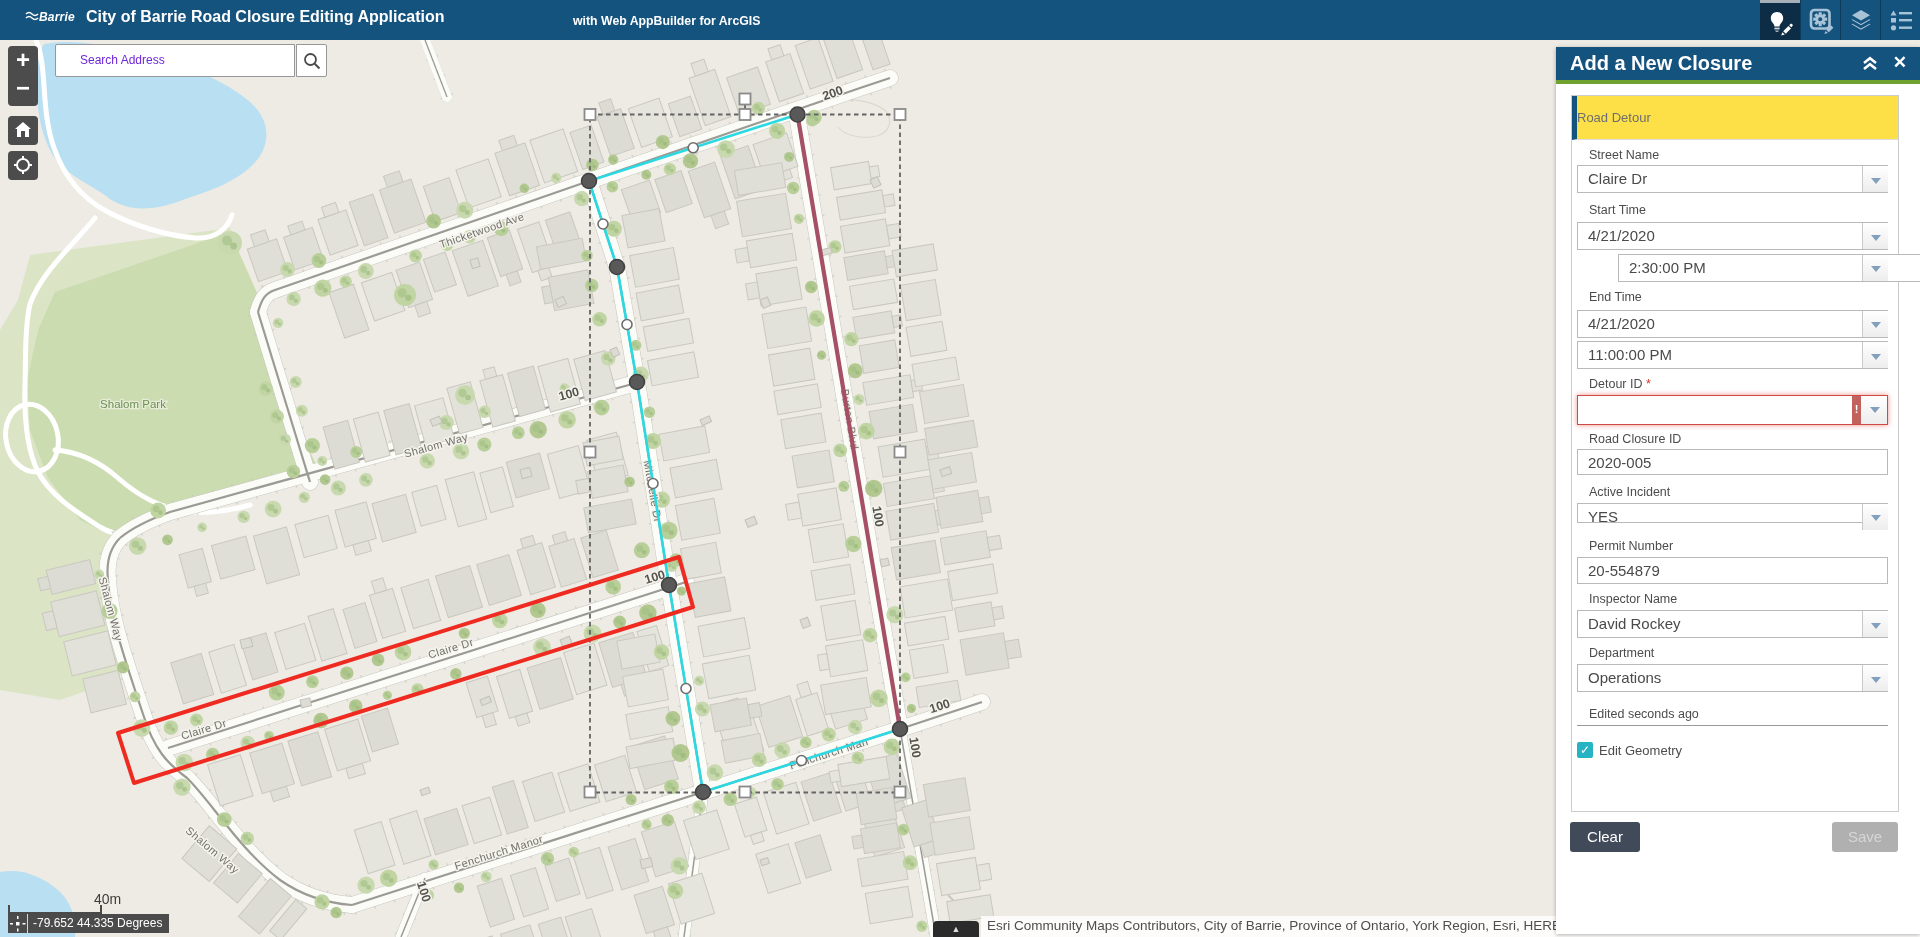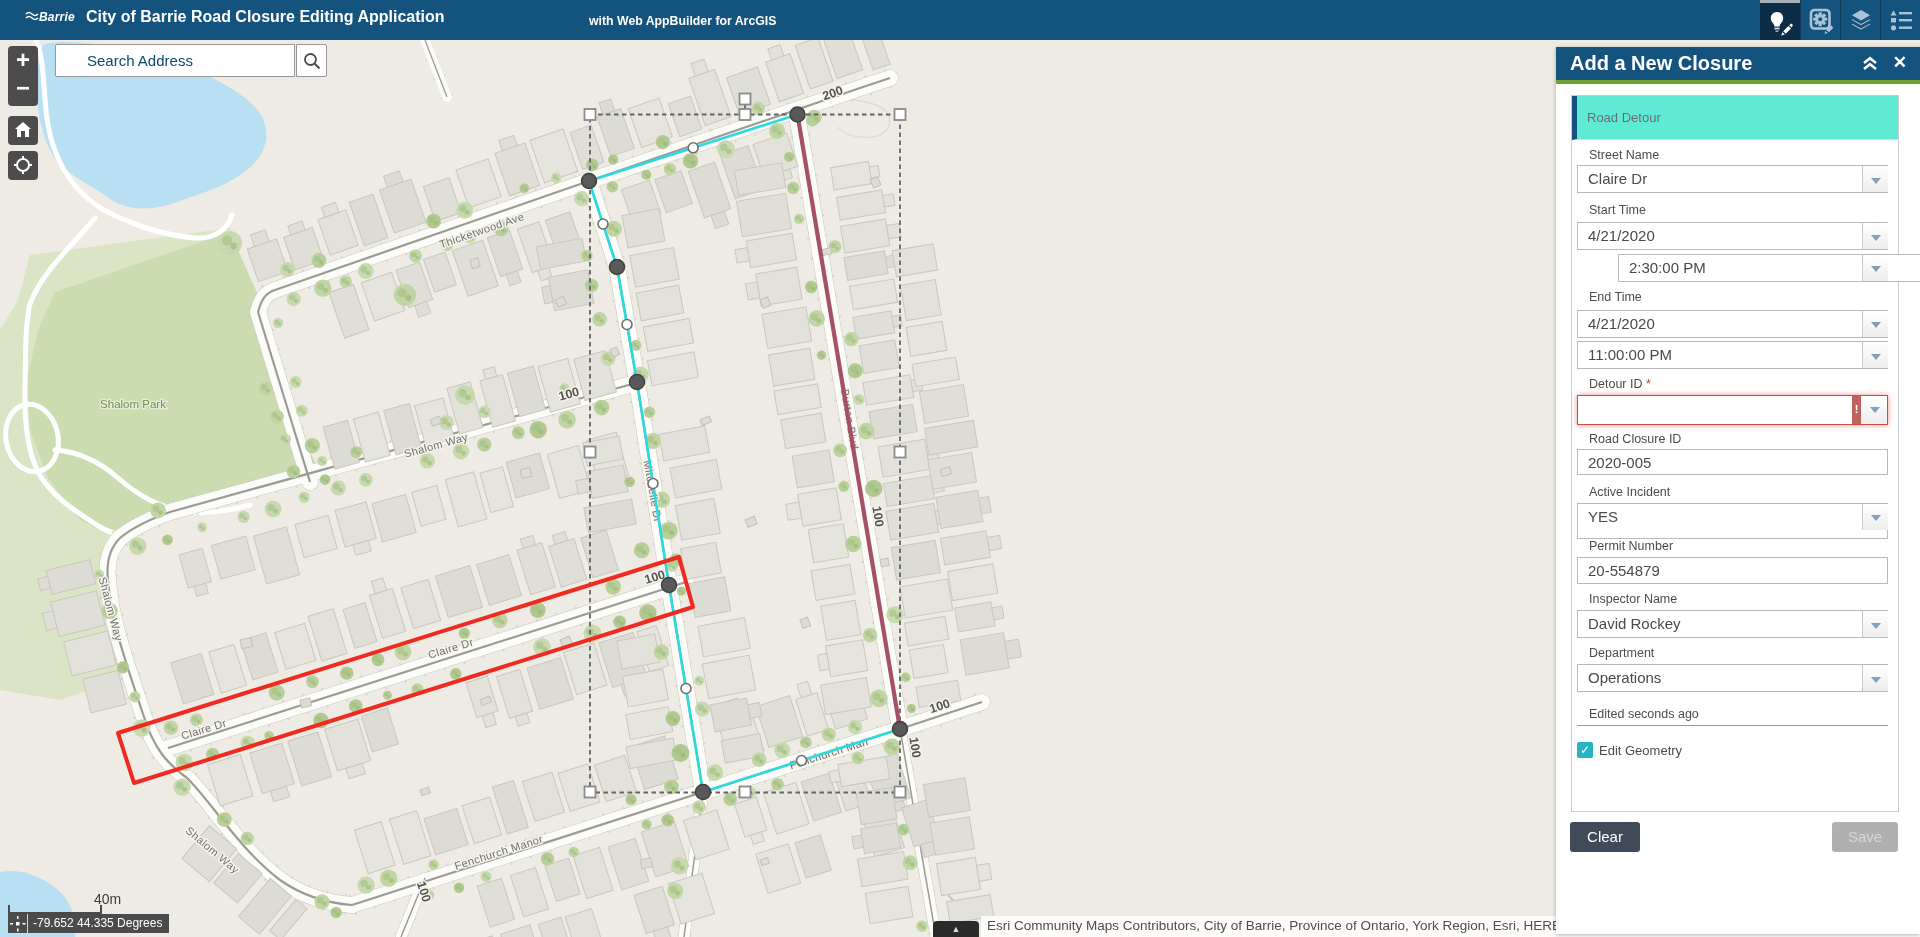--- a/index.html
+++ b/index.html
@@ -2,50 +2,50 @@
 <html><head>
 <meta charset="utf-8">
 <style>
 * { margin:0; padding:0; box-sizing:border-box; }
 body { font-family:"Liberation Sans", sans-serif; width:1920px; height:937px; overflow:hidden; position:relative; background:#edebe3; }
 #map { position:absolute; left:0; top:0; }
 
 #hdr { position:absolute; left:0; top:0; width:1920px; height:40px; background:#15537f; z-index:30; }
 #logo { position:absolute; left:25px; top:10px; color:#fff; font-size:12px; font-weight:bold; font-style:italic; letter-spacing:0.2px;}
 #title { position:absolute; left:86px; top:8px; color:#fff; font-size:16px; font-weight:bold; }
-#subtitle { position:absolute; left:573px; top:14px; color:#fff; font-size:12.3px; font-weight:bold;margin-left:16px; }
+#subtitle { position:absolute; left:573px; top:14px; color:#fff; font-size:12.3px; font-weight:bold; }
 .hbtn { position:absolute; top:0; width:40px; height:40px; z-index:31; }
 .hbtn svg { position:absolute; left:8px; top:8px; }
 #hb1 { left:1760px; background:#0d2c45; border-top:3px solid #a5b0b8;}
 #hb2 { left:1800px; } #hb3 { left:1840px; } #hb4 { left:1880px; }
 #hb2,#hb3,#hb4 { border-left:1px solid rgba(10,40,62,0.55); }
 
 #zoomctl { position:absolute; left:8px; top:46px; width:30px; height:60px; background:#4c4c4c; border-radius:4px; z-index:20; color:#fff; text-align:center;}
 #zoomctl .zi { height:30px; line-height:28px; font-size:24px; font-weight:bold;}
 #homebtn { position:absolute; left:8px; top:116px; width:30px; height:29px; background:#4c4c4c; border-radius:4px; z-index:20;}
 #locbtn { position:absolute; left:8px; top:151px; width:30px; height:29px; background:#4c4c4c; border-radius:4px; z-index:20;}
 #search { position:absolute; left:55px; top:44px; width:272px; height:33px; z-index:20;}
-#searchbox { position:absolute; left:0; top:0; width:240px; height:33px; background:#fff; border:1px solid #979797; border-radius:2px 0 0 2px; color:#0c4a6e; font-size:15px; line-height:31px; padding-left:31px;}
+#searchbox { position:absolute; left:0; top:0; width:240px; height:33px; background:#fff; border:1px solid #979797; border-radius:2px 0 0 2px; color:#6d28d9; font-size:12px; line-height:31px; padding-left:24px;}
 #searchbtn { position:absolute; left:241px; top:0; width:31px; height:33px; background:#fff; border:1px solid #979797; border-radius:0 2px 2px 0;}
 
 #scalebar { position:absolute; left:8px; top:901px; z-index:20;}
 #scaletxt { position:absolute; left:86px; top:-10px; font-size:14px; color:#3c3c3c; }
 #coords { position:absolute; left:8px; top:914px; height:19px; z-index:21; display:flex;text-align:center;}
 #coordicon { width:19px; height:19px; background:#4b4b4b; margin-right:1px; position:relative;}
 #coordtxt { background:#4b4b4b; color:#fff; font-size:12px; line-height:19px; padding:0 7px 0 5px; }
 #attrib { position:absolute; left:981px; top:916px; width:939px; height:21px; background:rgba(255,255,255,0.85); z-index:19; font-size:13.5px; color:#4e4e4e; line-height:20px; padding-left:6px; white-space:nowrap; overflow:hidden;}
 #expander { position:absolute; left:933px; top:921px; width:46px; height:16px; background:#2b2b2b; border-radius:4px 4px 0 0; z-index:20; text-align:center; color:#ddd; font-size:9px; line-height:16px;}
 
 #panel { position:absolute; left:1556px; top:47px; width:364px; height:887px; background:#fff; z-index:25; box-shadow:0 1px 4px rgba(0,0,0,0.3);}
 #ptitle { height:33px; background:#15537f; color:#fff; font-size:20px; font-weight:bold; line-height:33px; padding-left:14px; }
 #pgreen { height:4px; background:#6fa22e; }
 #pchev { position:absolute; right:42px; top:9px; }
 #pclose { position:absolute; right:13px; top:5px; color:#fff; font-size:17px; font-weight:bold;}
 #formbox { position:absolute; left:15px; top:47.5px; width:328px; height:717px; border:1px solid #ccc; }
-#tabstrip { height:44px; background:#5eead4; border-bottom:1px solid #ddd; border-left:5px solid #15537f; color:#6e6e6e; font-size:13px; line-height:44px; padding-left:10px;}
+#tabstrip { height:44px; background:#fde047; border-bottom:1px solid #ddd; border-left:5px solid #15537f; color:#6e6e6e; font-size:13px; line-height:44px; padding-left:0;}
 .flabel { position:absolute; left:21px; font-size:12.5px; color:#4c4c4c; z-index:26;margin-left:12px;}
 .finput { position:absolute; left:21px; width:311px; height:28px; border:1px solid #b9b9b9; background:#fff; font-size:15px; color:#4a4a4a; line-height:26px; padding-left:10px; z-index:26;}
 .fdrop { position:absolute; width:26px; border-left:1px solid #c9c9c9; background:linear-gradient(#ffffff,#ededed); z-index:27;}
 .fdrop:after { content:""; position:absolute; left:7.5px; top:11.5px; border-left:5.5px solid transparent; border-right:5.5px solid transparent; border-top:6.5px solid #82a0bd; }
 .req { color:#d83020; }
 #clearbtn { position:absolute; left:14px; top:774.5px; width:70px; height:30px; background:#414a59; color:#fff; font-size:15px; text-align:center; line-height:30px; border-radius:3px;}
 #savebtn { position:absolute; left:276px; top:774.5px; width:66px; height:30px; background:#b0b0b0; color:#d6d6d6; font-size:15px; text-align:center; line-height:30px; border-radius:3px;}
 </style>
 </head>
 <body>
@@ -1102,21 +1102,21 @@
 <div class="fdrop" style="left:306px;top:295.4px;height:26px;"></div>
 <div class="flabel" style="top:329.5px">Detour ID <span class="req">*</span></div>
 <div style="position:absolute;left:21px;top:347.5px;width:311px;height:30px;background:#fff;border:1.5px solid #cf4a45;box-shadow:0 0 5px rgba(220,70,60,0.6);z-index:26;box-sizing:border-box;">
       <div style="position:absolute;right:26px;top:0;width:9px;height:100%;background:#c2625f;color:#fff;text-align:center;font-size:11px;font-weight:bold;line-height:27px;">!</div>
       <div style="position:absolute;right:0;top:0;width:26px;height:100%;background:linear-gradient(#ffffff,#ededed);"></div>
       <div style="position:absolute;right:7px;top:11px;border-left:5.5px solid transparent;border-right:5.5px solid transparent;border-top:6.5px solid #82a0bd;"></div>
     </div>
 <div class="flabel" style="top:385px">Road Closure ID</div>
 <div class="finput" style="top:402.2px;height:26px;">2020-005</div>
 <div class="flabel" style="top:437.5px">Active Incident</div>
-<div class="finput" style="top:455.7px;height:36px;">YES</div>
+<div class="finput" style="top:455.7px;height:20px;">YES</div>
 <div class="fdrop" style="left:306px;top:456.7px;height:26px;"></div>
 <div class="flabel" style="top:491.5px">Permit Number</div>
 <div class="finput" style="top:509.8px;height:27px;">20-554879</div>
 <div class="flabel" style="top:545px">Inspector Name</div>
 <div class="finput" style="top:563.3px;height:28px;">David Rockey</div>
 <div class="fdrop" style="left:306px;top:564.3px;height:26px;"></div>
 <div class="flabel" style="top:599px">Department</div>
 <div class="finput" style="top:617.3px;height:28px;">Operations</div>
 <div class="fdrop" style="left:306px;top:618.3px;height:26px;"></div>
 <div class="flabel" style="top:659.8px;">Edited seconds ago</div>

